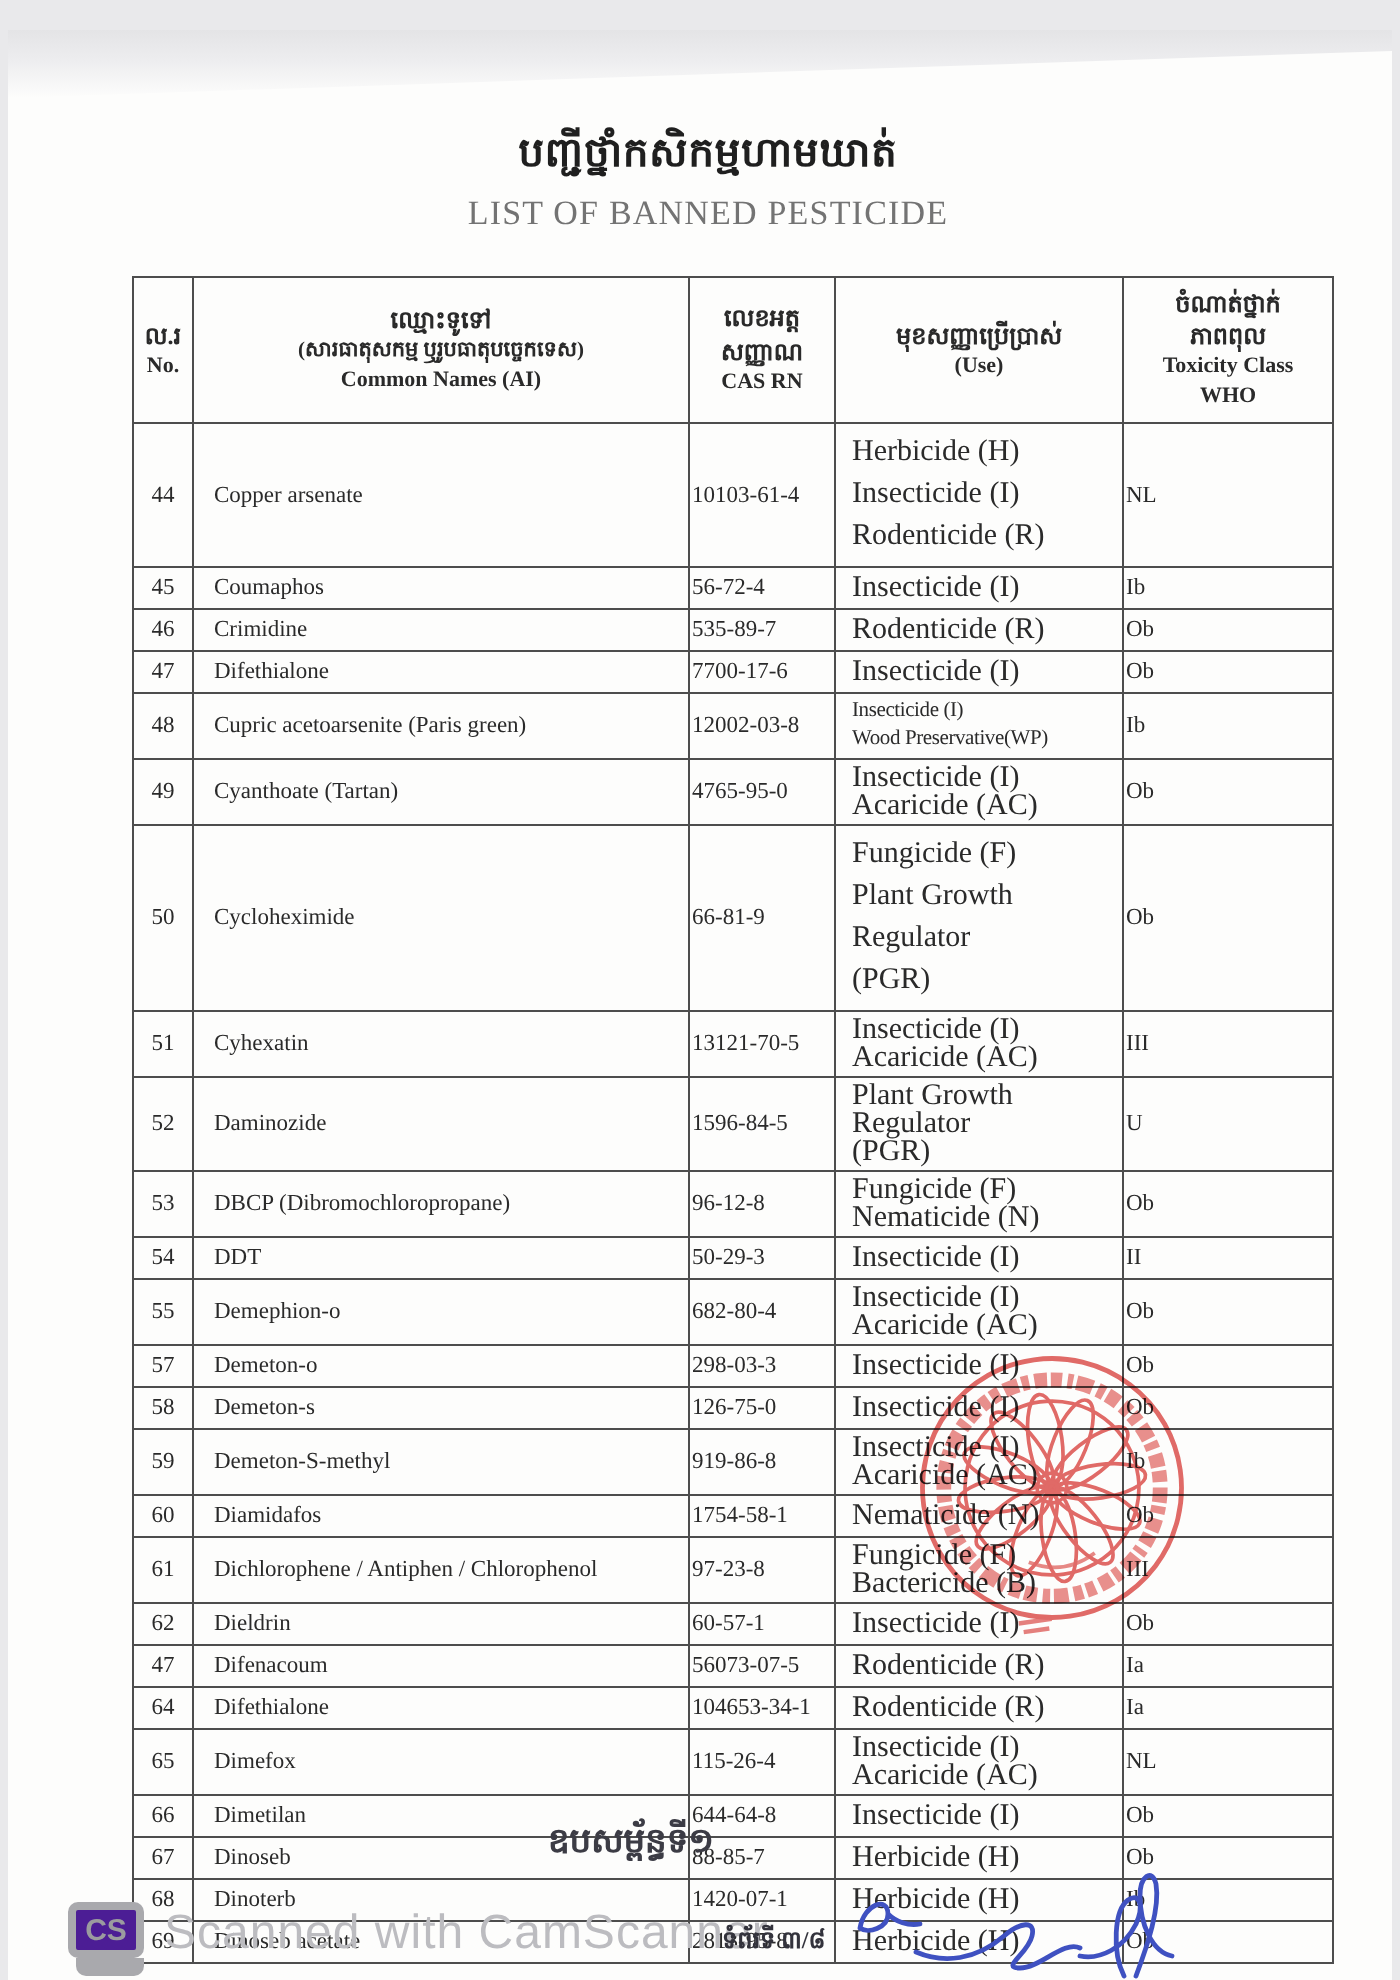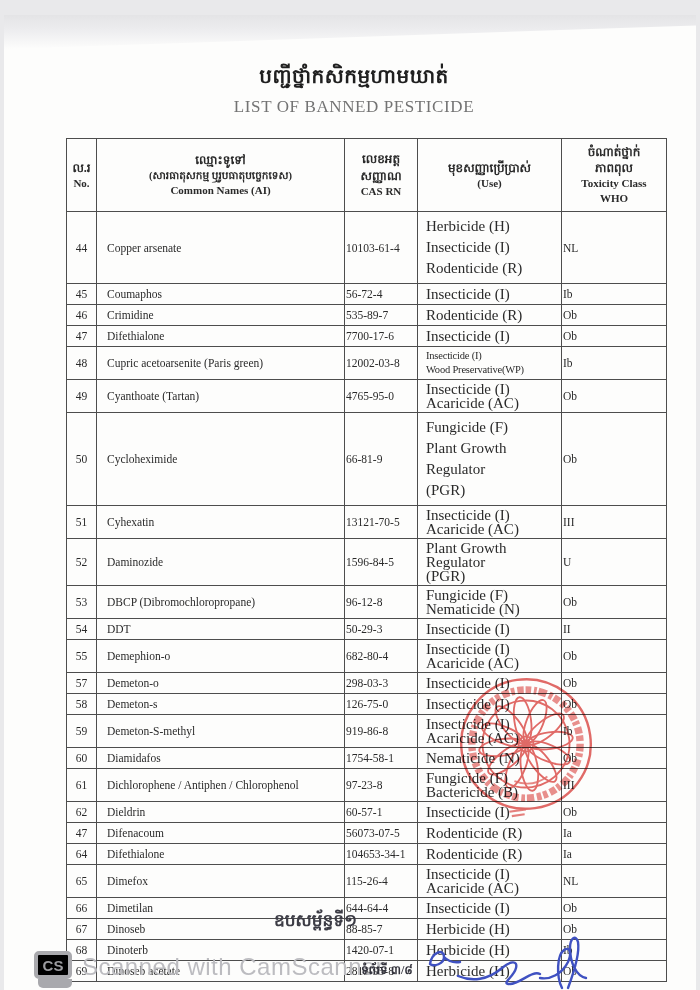--- a/index.html
+++ b/index.html
@@ -26,21 +26,21 @@
   tbody td{padding-top:2px;padding-bottom:2px;line-height:14px;}
   tr.loose td.c-use{line-height:21px;padding-top:4px;padding-bottom:4px;}
   tr.cond td.c-use{font-size:10.5px;letter-spacing:-.2px;}
   
   .stamp{position:absolute;left:448px;top:655px;width:148px;height:148px;
     mix-blend-mode:multiply;opacity:.82;transform:rotate(-8deg);}
   
   .cs-logo{position:absolute;left:30px;top:936px;width:42px;height:40px;}
   .cs-box{box-sizing:border-box;width:38px;height:28px;border:4px solid #a9a9ad;border-radius:5px;
     color:#9b9b9f;font-family:"Liberation Sans",sans-serif;font-weight:bold;font-size:15px;
-    display:flex;align-items:center;justify-content:center;background:#000000;}
+    display:flex;align-items:center;justify-content:center;background:#4c1d95;}
   .cs-tab{width:34px;height:9px;background:#a9a9ad;border-radius:0 0 5px 5px;margin:0 auto;}
   .wm-text{position:absolute;left:78px;top:938px;color:#bcbcc0;font-family:"Liberation Sans",sans-serif;
     font-size:24px;letter-spacing:.5px;}
   .footer-kh-left{position:absolute;left:270px;top:894px;font-size:17px;font-weight:bold;color:#3c3c45;}
   .footer-kh-right{position:absolute;left:357px;top:947px;font-size:12px;font-weight:bold;color:#33333c;}
   .signature{position:absolute;left:418px;top:915px;width:170px;height:72px;}
 </style>
 </head>
 <body>
 
@@ -245,21 +245,21 @@
           <td class="c-no">65</td>
           <td class="c-name">Dimefox</td>
           <td class="c-cas">115-26-4</td>
           <td class="c-use">Insecticide (I)
 Acaricide (AC)</td>
           <td class="c-tox">NL</td>
         </tr>
         <tr>
           <td class="c-no">66</td>
           <td class="c-name">Dimetilan</td>
-          <td class="c-cas">644-64-4</td>
+          <td class="c-cas">644-64-8</td>
           <td class="c-use">Insecticide (I)</td>
           <td class="c-tox">Ob</td>
         </tr>
         <tr>
           <td class="c-no">67</td>
           <td class="c-name">Dinoseb</td>
           <td class="c-cas">88-85-7</td>
           <td class="c-use">Herbicide (H)</td>
           <td class="c-tox">Ob</td>
         </tr>

